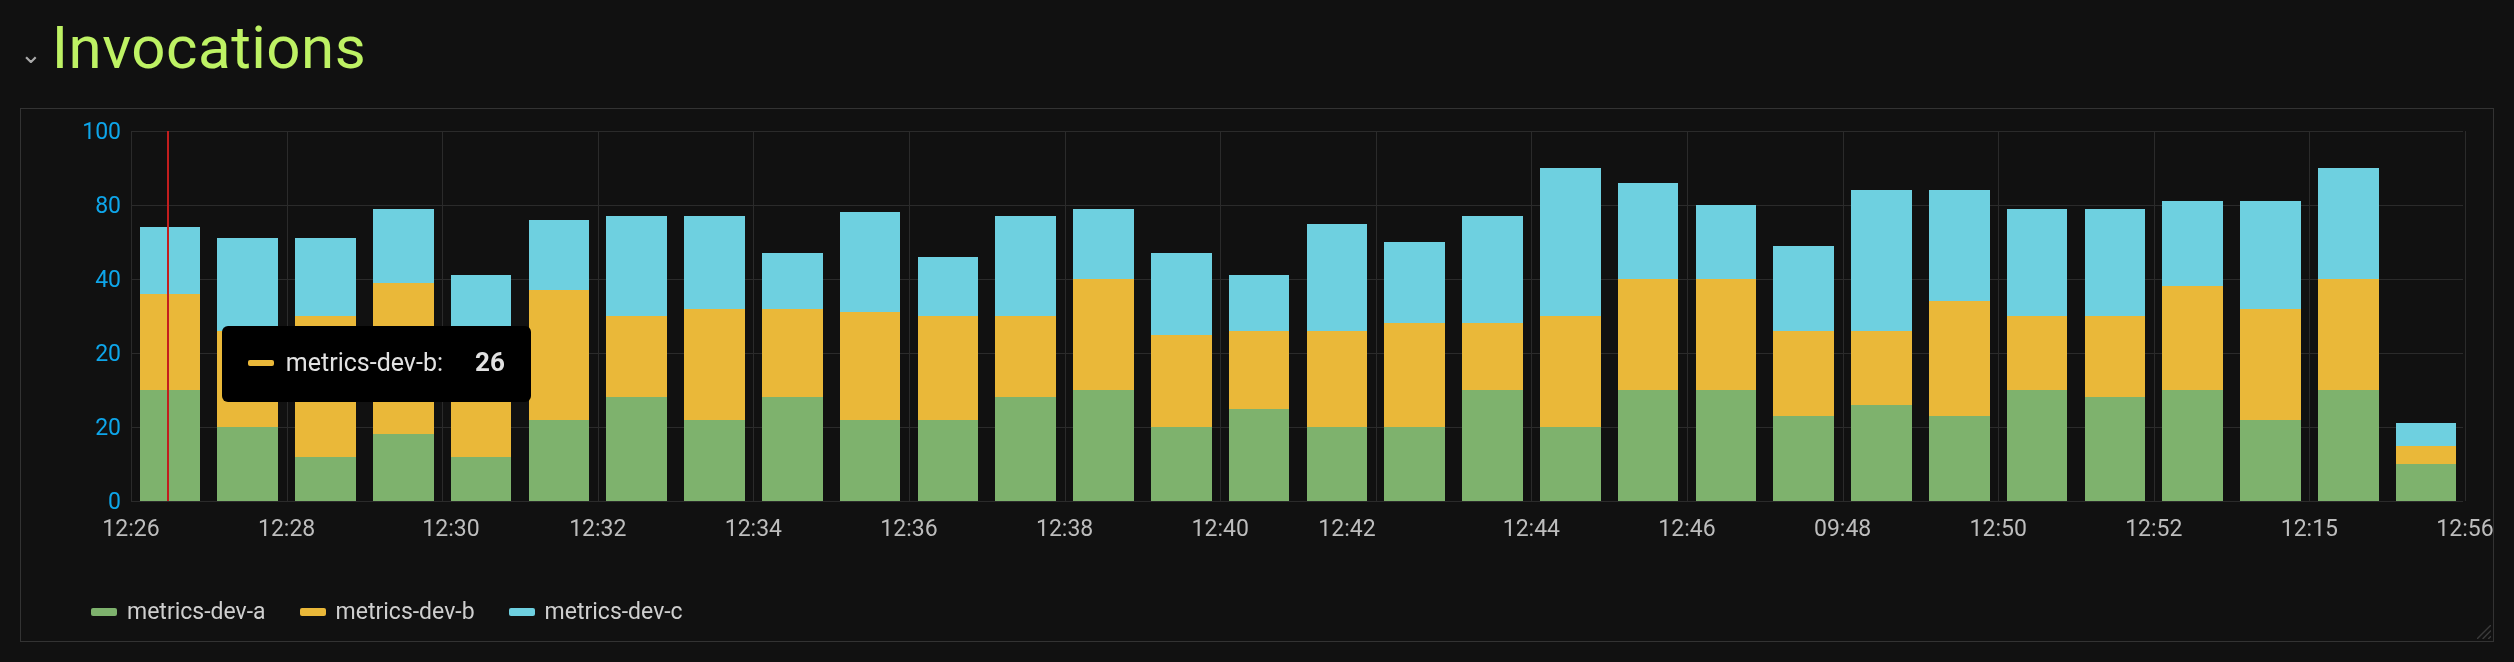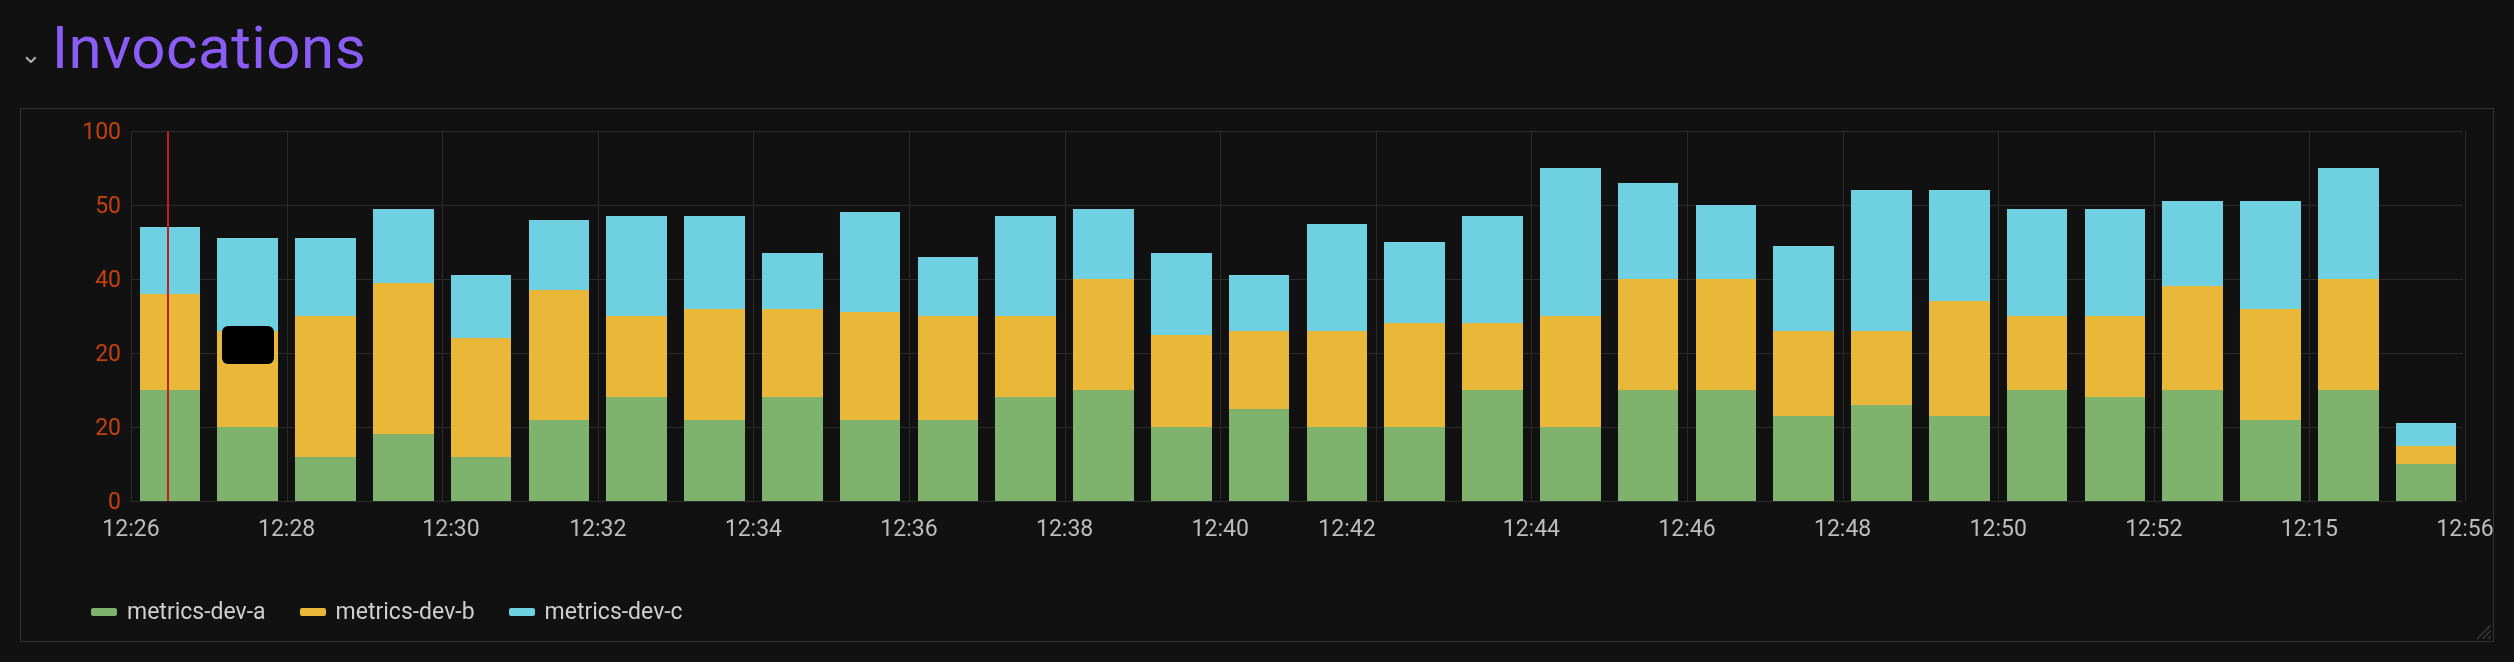--- a/index.html
+++ b/index.html
@@ -1,24 +1,24 @@
 <!DOCTYPE html>
 <html><head>
 <meta charset="utf-8">
 <style>
   html,body{margin:0;padding:0;background:#111;color:#c8c8c8;font-family:-apple-system,BlinkMacSystemFont,"Segoe UI",Roboto,Helvetica,Arial,sans-serif;width:2514px;height:662px;overflow:hidden}
   .panel{position:relative;width:2514px;height:662px;box-sizing:border-box}
   .title-row{display:flex;align-items:center;gap:10px;padding:12px 0 0 20px}
   .title-row .chev{font-size:26px;color:#aaa;transform:translateY(6px)}
-  .title{font-size:60px;font-weight:400;color:#8b5cf6;letter-spacing:.5px}
+  .title{font-size:60px;font-weight:400;color:#bef264;letter-spacing:.5px}
   .chart-frame{position:absolute;left:20px;right:20px;top:108px;bottom:20px;border:1px solid #333;box-sizing:border-box}
   .plot{position:absolute;left:110px;right:30px;top:22px;height:370px}
   .grid-h{position:absolute;left:0;right:0;border-top:1px solid #2b2b2b}
   .grid-v{position:absolute;top:0;bottom:0;border-left:1px solid #2b2b2b}
-  .ytick{position:absolute;left:-70px;width:60px;text-align:right;font-size:23px;color:#c2410c;transform:translateY(-50%)}
+  .ytick{position:absolute;left:-70px;width:60px;text-align:right;font-size:23px;color:#0ea5e9;transform:translateY(-50%)}
   .xtick{position:absolute;top:100%;margin-top:14px;font-size:23px;color:#bdbdbd;transform:translateX(-50%);white-space:nowrap}
   .bar-slot{position:absolute;bottom:0;display:flex;flex-direction:column-reverse}
   .seg-a{background:#7eb26d}
   .seg-b{background:#eab839}
   .seg-c{background:#6ed0e0}
   .hover-line{position:absolute;top:0;bottom:0;width:2px;background:#c21e1e}
   .tooltip{position:absolute;background:#000;border-radius:6px;padding:18px 26px 20px 26px;color:#e2e2e2;font-size:25px;line-height:1.45;white-space:nowrap;z-index:5}
   .tooltip .ts{font-weight:600;margin-bottom:6px}
   .tooltip .row{display:flex;align-items:center;gap:12px}
   .tooltip .swatch{width:26px;height:6px;border-radius:2px;display:inline-block}
@@ -45,21 +45,21 @@
 
     <div class="grid-h" style="top: 370px;"></div>
         <div class="ytick" style="top: 370px;">0</div>
         <div class="grid-h" style="top: 296px;"></div>
         <div class="ytick" style="top: 296px;">20</div>
         <div class="grid-h" style="top: 222px;"></div>
         <div class="ytick" style="top: 222px;">20</div>
         <div class="grid-h" style="top: 148px;"></div>
         <div class="ytick" style="top: 148px;">40</div>
         <div class="grid-h" style="top: 74px;"></div>
-        <div class="ytick" style="top: 74px;">50</div>
+        <div class="ytick" style="top: 74px;">80</div>
         <div class="grid-h" style="top: 0px;"></div>
         <div class="ytick" style="top: 0px;">100</div>
         <div class="grid-v" style="left: 0px;"></div>
         <div class="xtick" style="left: 0px;">12:26</div>
         <div class="grid-v" style="left: 155.6px;"></div>
         <div class="xtick" style="left: 155.6px;">12:28</div>
         <div class="grid-v" style="left: 311.2px;"></div>
         <div class="xtick" style="left: 320px;">12:30</div>
         <div class="grid-v" style="left: 466.8px;"></div>
         <div class="xtick" style="left: 466.8px;">12:32</div>
@@ -71,21 +71,21 @@
         <div class="xtick" style="left: 933.6px;">12:38</div>
         <div class="grid-v" style="left: 1089.2px;"></div>
         <div class="xtick" style="left: 1089.2px;">12:40</div>
         <div class="grid-v" style="left: 1244.8px;"></div>
         <div class="xtick" style="left: 1216px;">12:42</div>
         <div class="grid-v" style="left: 1400.4px;"></div>
         <div class="xtick" style="left: 1400.4px;">12:44</div>
         <div class="grid-v" style="left: 1556px;"></div>
         <div class="xtick" style="left: 1556px;">12:46</div>
         <div class="grid-v" style="left: 1711.6px;"></div>
-        <div class="xtick" style="left: 1711.6px;">12:48</div>
+        <div class="xtick" style="left: 1711.6px;">09:48</div>
         <div class="grid-v" style="left: 1867.2px;"></div>
         <div class="xtick" style="left: 1867.2px;">12:50</div>
         <div class="grid-v" style="left: 2022.8px;"></div>
         <div class="xtick" style="left: 2022.8px;">12:52</div>
         <div class="grid-v" style="left: 2178.4px;"></div>
         <div class="xtick" style="left: 2178.4px;">12:15</div>
         <div class="grid-v" style="left: 2334px;"></div>
         <div class="xtick" style="left: 2334px;">12:56</div>
         <div class="bar-slot" style="left: 8.558px; width: 60.684px;">
           <div class="seg-a" style="height: 111px;"></div>
@@ -232,20 +232,25 @@
           <div class="seg-b" style="height: 111px;"></div>
           <div class="seg-c" style="height: 111px;"></div>
         </div>
         <div class="bar-slot" style="left: 2264.76px; width: 60.684px;">
           <div class="seg-a" style="height: 37px;"></div>
           <div class="seg-b" style="height: 18.5px;"></div>
           <div class="seg-c" style="height: 22.2px;"></div>
         </div>
         <div class="hover-line" style="left: 35.8658px;"></div>
         <div class="tooltip" style="left: 90.8658px; top: 195px;">
+          <div class="row">
+            <span class="swatch" style="background:#eab839"></span>
+            <span>metrics-dev-b:</span>
+            <span class="val">26</span>
+          </div>
         </div>
       </div>
 
     <div class="legend">
       <div class="item">
         <span class="sw" style="background:#7eb26d"></span>
         <span>metrics-dev-a</span>
       </div>
       <div class="item">
         <span class="sw" style="background:#eab839"></span>

